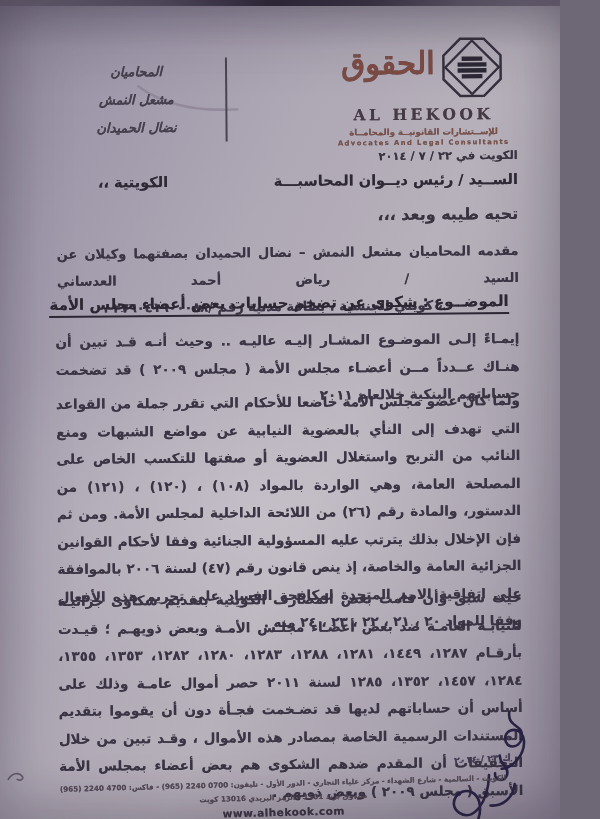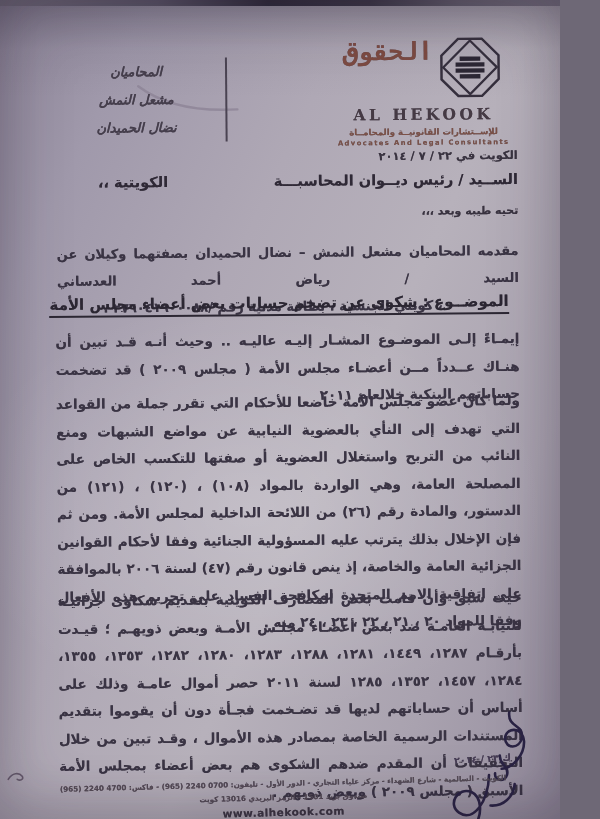--- a/index.html
+++ b/index.html
@@ -20,33 +20,33 @@
 
   .pen-mark{position:absolute;top:78px;left:138px;width:108px;height:46px;}
 
   .lawyers{position:absolute;top:57px;left:70px;width:138px;padding-right:20px;
     border-right:2px solid #4a4352;text-align:center;direction:rtl;
     font-family:"DejaVu Serif","Liberation Serif",serif;font-style:italic;font-weight:bold;
     font-size:13px;line-height:28px;color:#453e4c;}
 
   .logo-block{position:absolute;top:34px;right:38px;width:192px;text-align:center;}
   .logo-row{display:flex;justify-content:center;align-items:flex-start;gap:4px;direction:ltr;height:72px;}
-  .calligraphy{font-family:Liberation Mono, monospace;font-weight:bold;
-    font-size:25px;color:#7b4a42;margin-top:4px;letter-spacing:-1px;}
+  .calligraphy{font-family:Liberation Serif, serif;font-weight:bold;
+    font-size:31px;color:#7b4a42;margin-top:12px;letter-spacing:-1px;}
   .octagon{width:66px;height:66px;margin-top:2px;}
   .brand{font-family:"DejaVu Serif","Liberation Serif",serif;font-size:15.5px;letter-spacing:3.5px;
     color:#453a44;font-weight:600;margin-top:0px;white-space:nowrap;}
   .tagline-ar{font-size:8.5px;color:#7c5147;margin-top:3px;direction:rtl;font-weight:bold;}
   .tagline-en{font-size:6.8px;color:#7c5147;letter-spacing:1.4px;margin-top:2px;font-weight:bold;white-space:nowrap;}
 
   .date-line{position:absolute;top:150px;right:40px;direction:rtl;font-size:11.5px;font-weight:bold;color:#393340;}
   .addressee-row{position:absolute;top:173px;right:40px;left:100px;direction:rtl;
     display:flex;justify-content:space-between;align-items:baseline;
     font-size:14.5px;font-weight:bold;color:#2f2936;}
-  .greeting{position:absolute;top:206px;right:40px;direction:rtl;font-size:11px;font-weight:bold;color:#393340;}
+  .greeting{position:absolute;top:206px;right:40px;direction:rtl;font-size:16px;font-weight:bold;color:#393340;}
 
   .intro{position:absolute;top:239px;right:40px;left:58px;direction:rtl;
     font-size:13px;font-weight:bold;line-height:27px;color:#3a3444;}
   .intro-l1{text-align:justify;text-align-last:justify;}
   .intro-l2{text-align:center;padding-right:30px;}
 
   .subject{position:absolute;top:293px;left:0;right:0;text-align:center;direction:rtl;}
   .subject-text{font-size:15px;font-weight:bold;color:#2c2733;
     border-bottom:2px solid #2c2733;padding-bottom:2px;}
 

